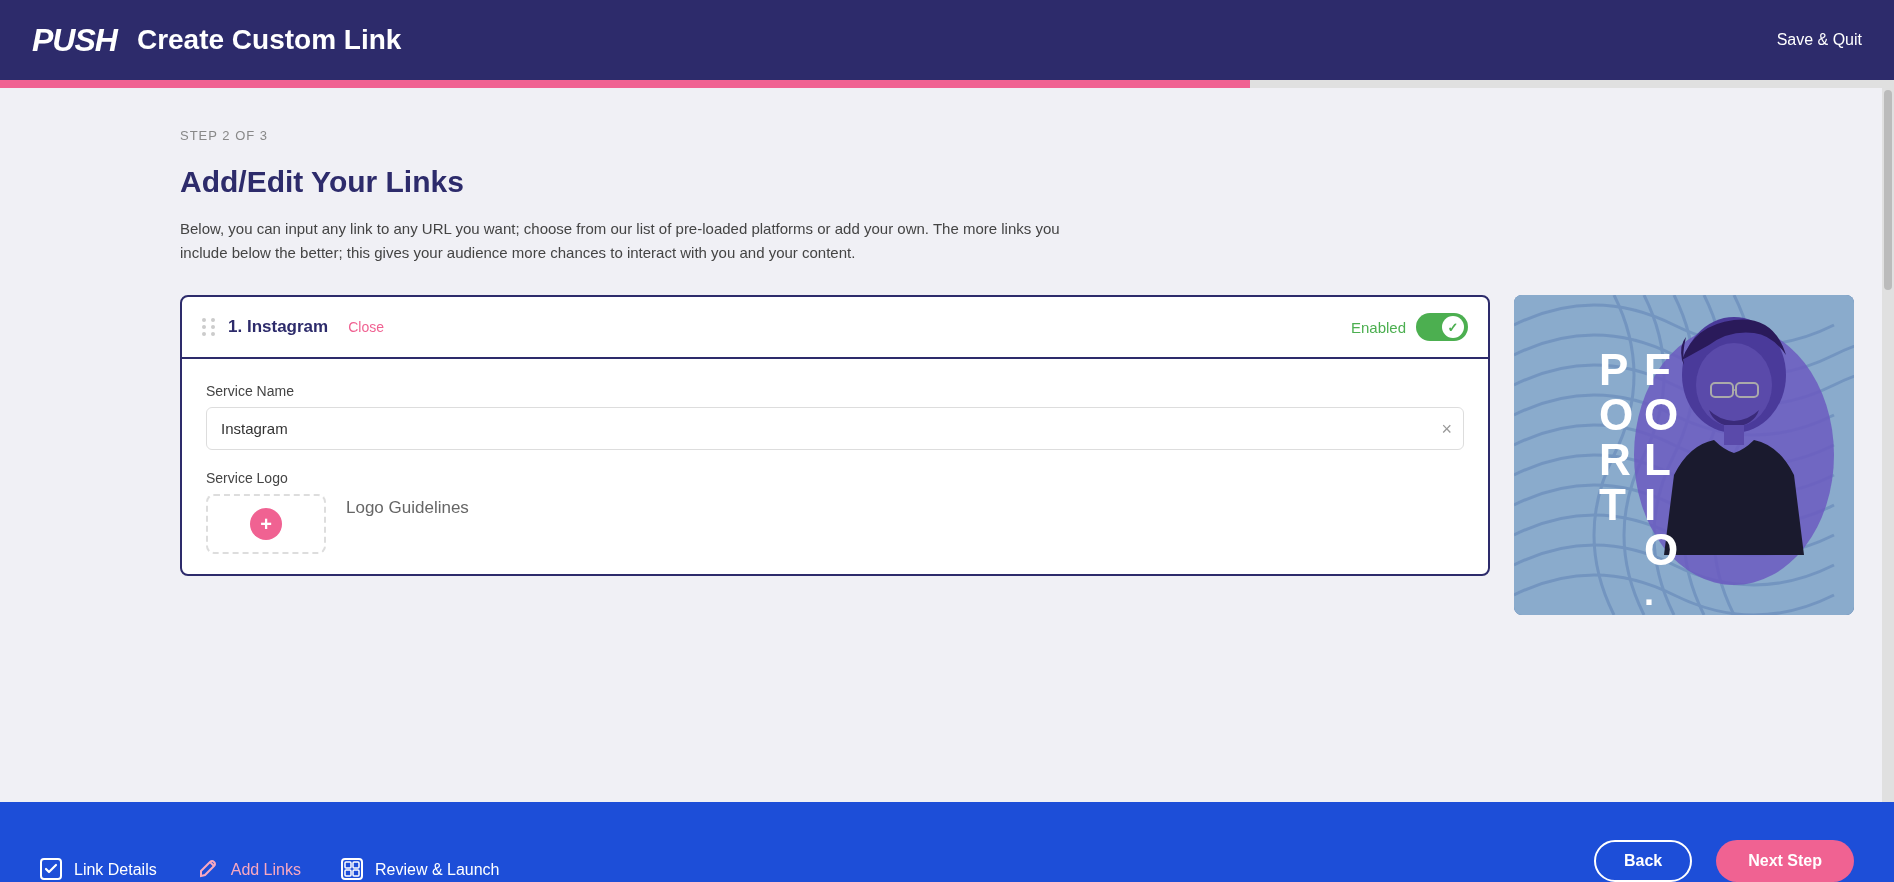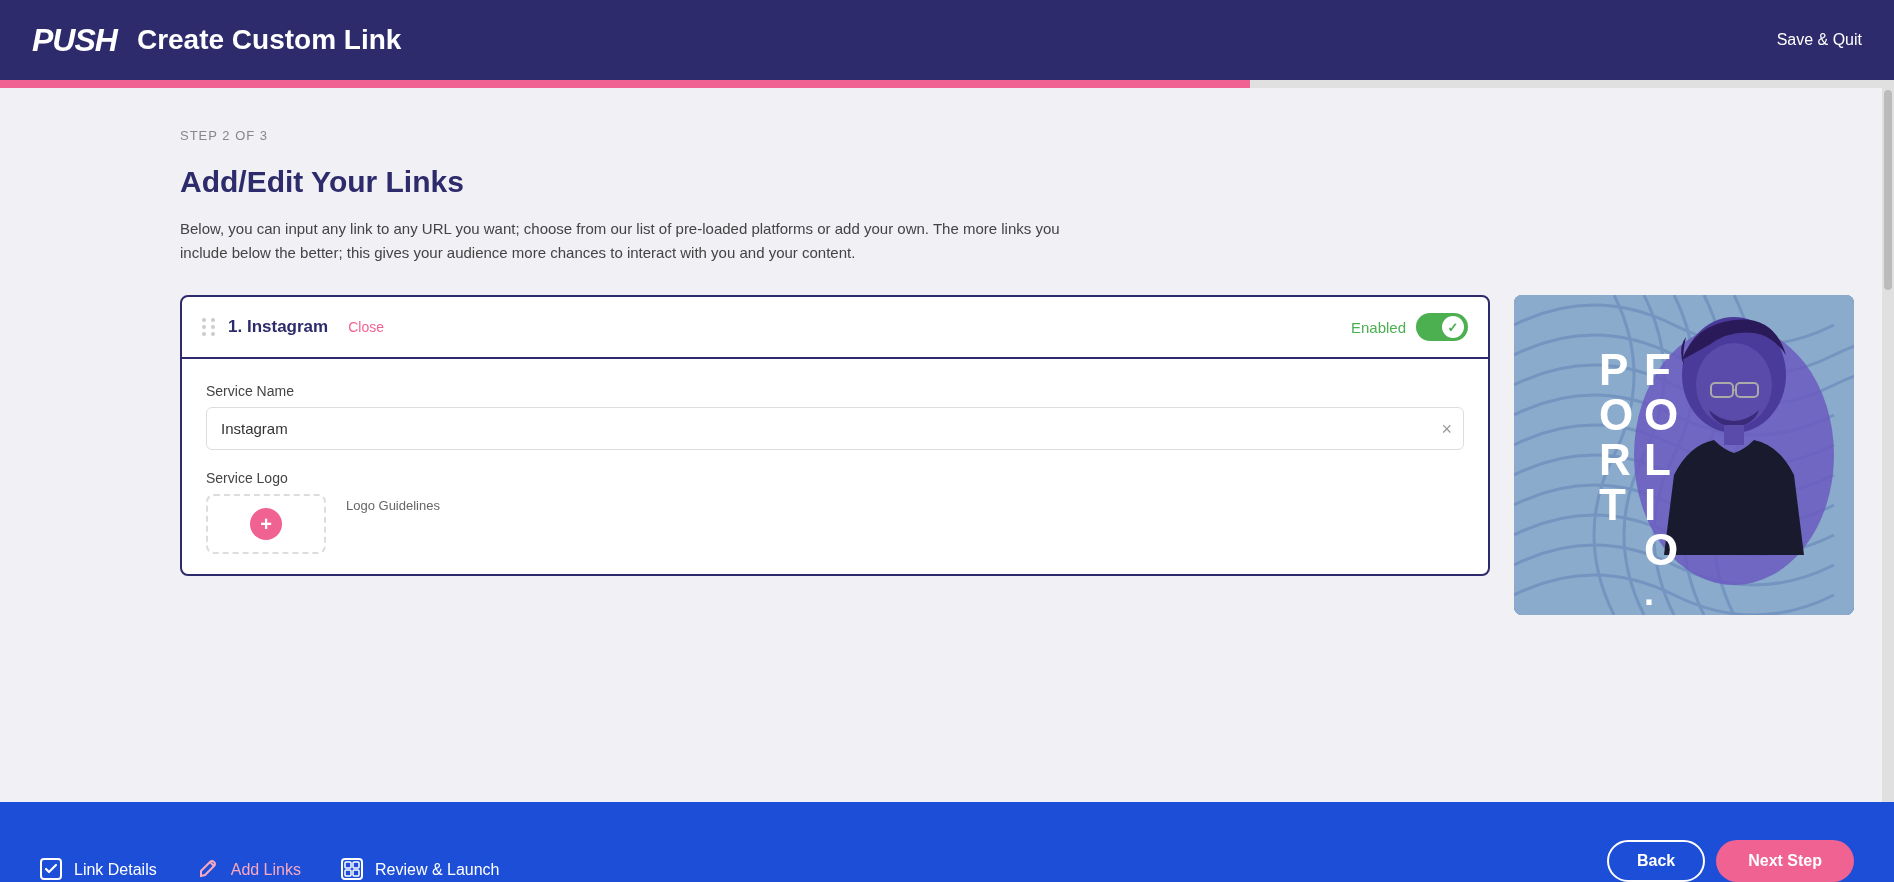--- a/index.html
+++ b/index.html
@@ -242,21 +242,21 @@
       border-radius: 50%;
       display: flex;
       align-items: center;
       justify-content: center;
       color: white;
       font-size: 20px;
       font-weight: bold;
     }
 
     .logo-guidelines {
-      font-size: 13px;
+      font-size: 17px;
       color: #666;
       padding-top: 4px;
     }
 
     
     .preview-panel {
       width: 340px;
       flex-shrink: 0;
       border-radius: 8px;
       overflow: hidden;
@@ -312,21 +312,21 @@
       font-weight: 500;
       color: white;
     }
 
     .step-name.active {
       color: #f9a8c0;
     }
 
     .footer-buttons {
       display: flex;
-      gap: 11px;
+      gap: 24px;
     }
 
     .btn-back {
       background: transparent;
       border: 2px solid white;
       color: white;
       padding: 10px 28px;
       border-radius: 30px;
       font-size: 16px;
       font-weight: 600;

